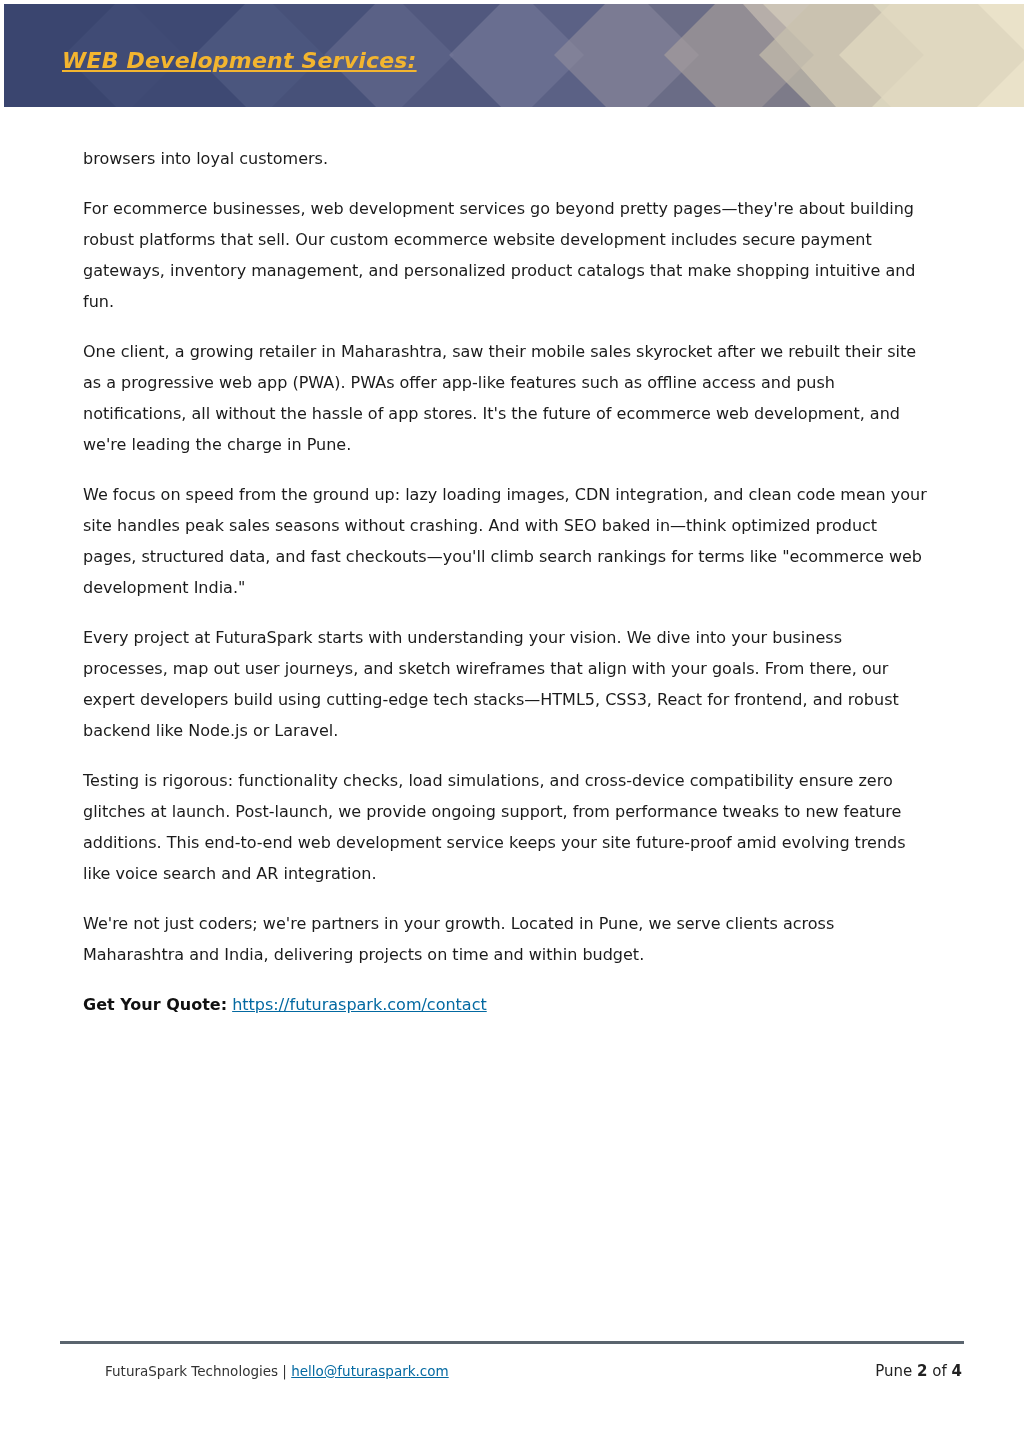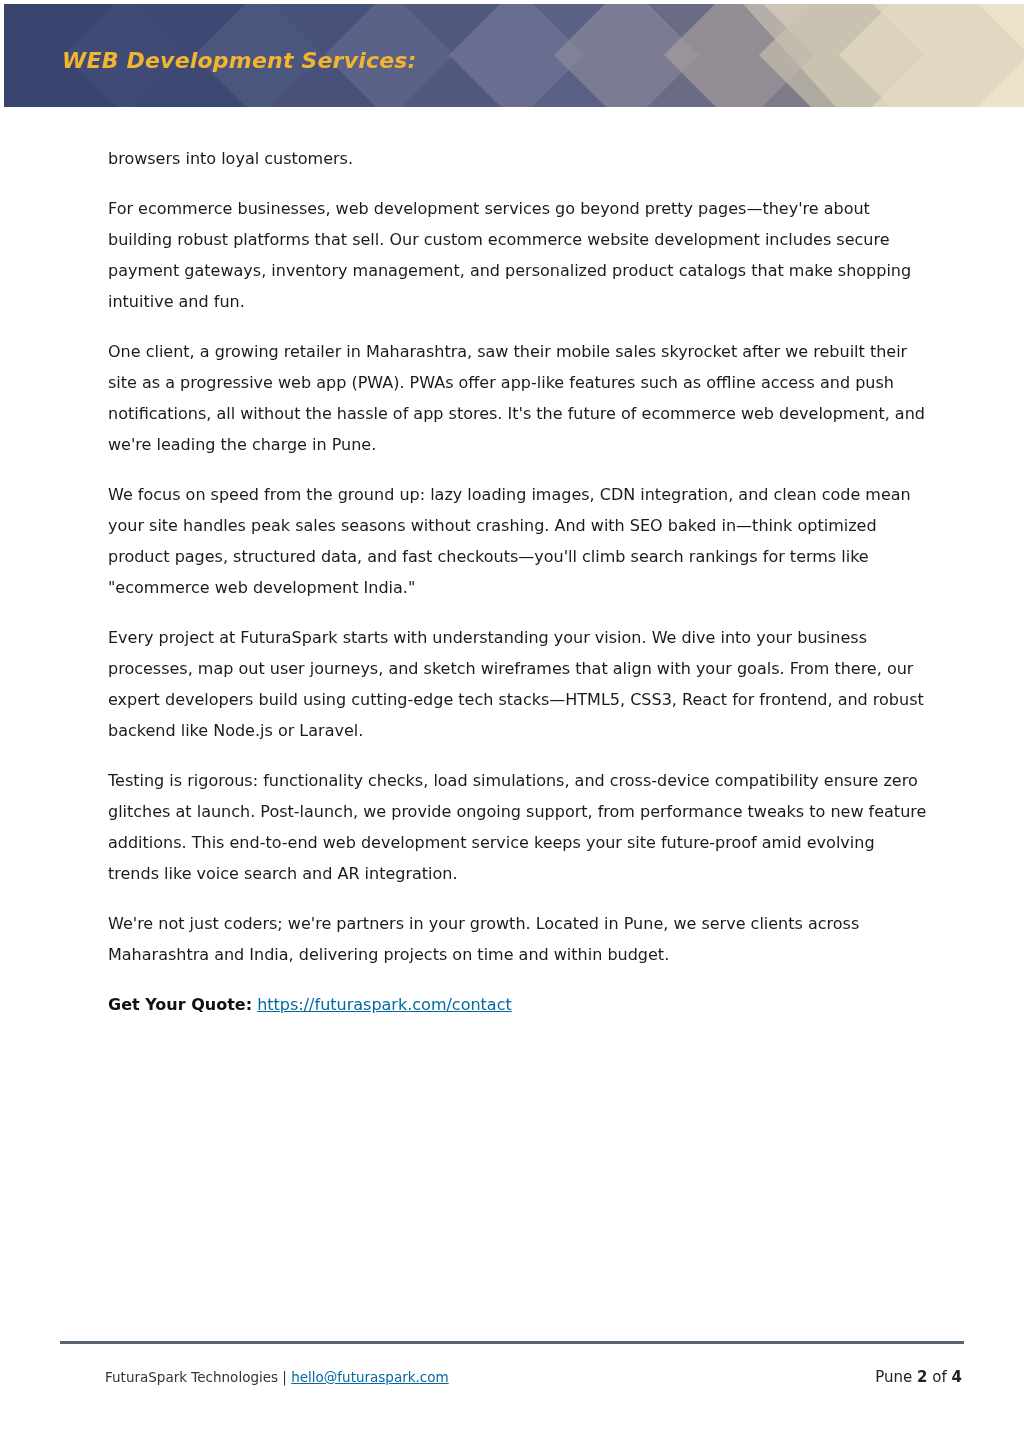--- a/index.html
+++ b/index.html
@@ -27,29 +27,30 @@
   .banner-title {
     position: absolute;
     left: 58px;
     top: 44px;
     font-size: 22px;
     font-weight: bold;
     font-style: italic;
     letter-spacing: 0.2px;
     color: #F3B52F;
     white-space: nowrap;
+    text-decoration: underline;
   }
 
   
   .content {
     position: absolute;
     top: 107px;
     left: 0;
     width: 1024px;
-    padding: 36px 94px 0 108px;
+    padding: 36px 94px 0 83px;
     color: #1b1b1b;
   }
   .content p {
     font-size: 16px;
     line-height: 31px;
     margin: 0 0 19px 0;
     text-align: left;
   }
   .content h3 {
     font-size: 17px;
@@ -76,21 +77,20 @@
   }
   .footer {
     position: absolute;
     top: 1362px;
     left: 60px;
     width: 904px;
     display: flex;
     justify-content: space-between;
     align-items: baseline;
     padding: 0 2px 0 45px;
-    margin-top: 6px;
   }
   .footer-left {
     font-size: 13.5px;
     color: #333333;
   }
   .footer-right {
     font-size: 15px;
     color: #222222;
   }
   .footer-right b { font-weight: bold; }

